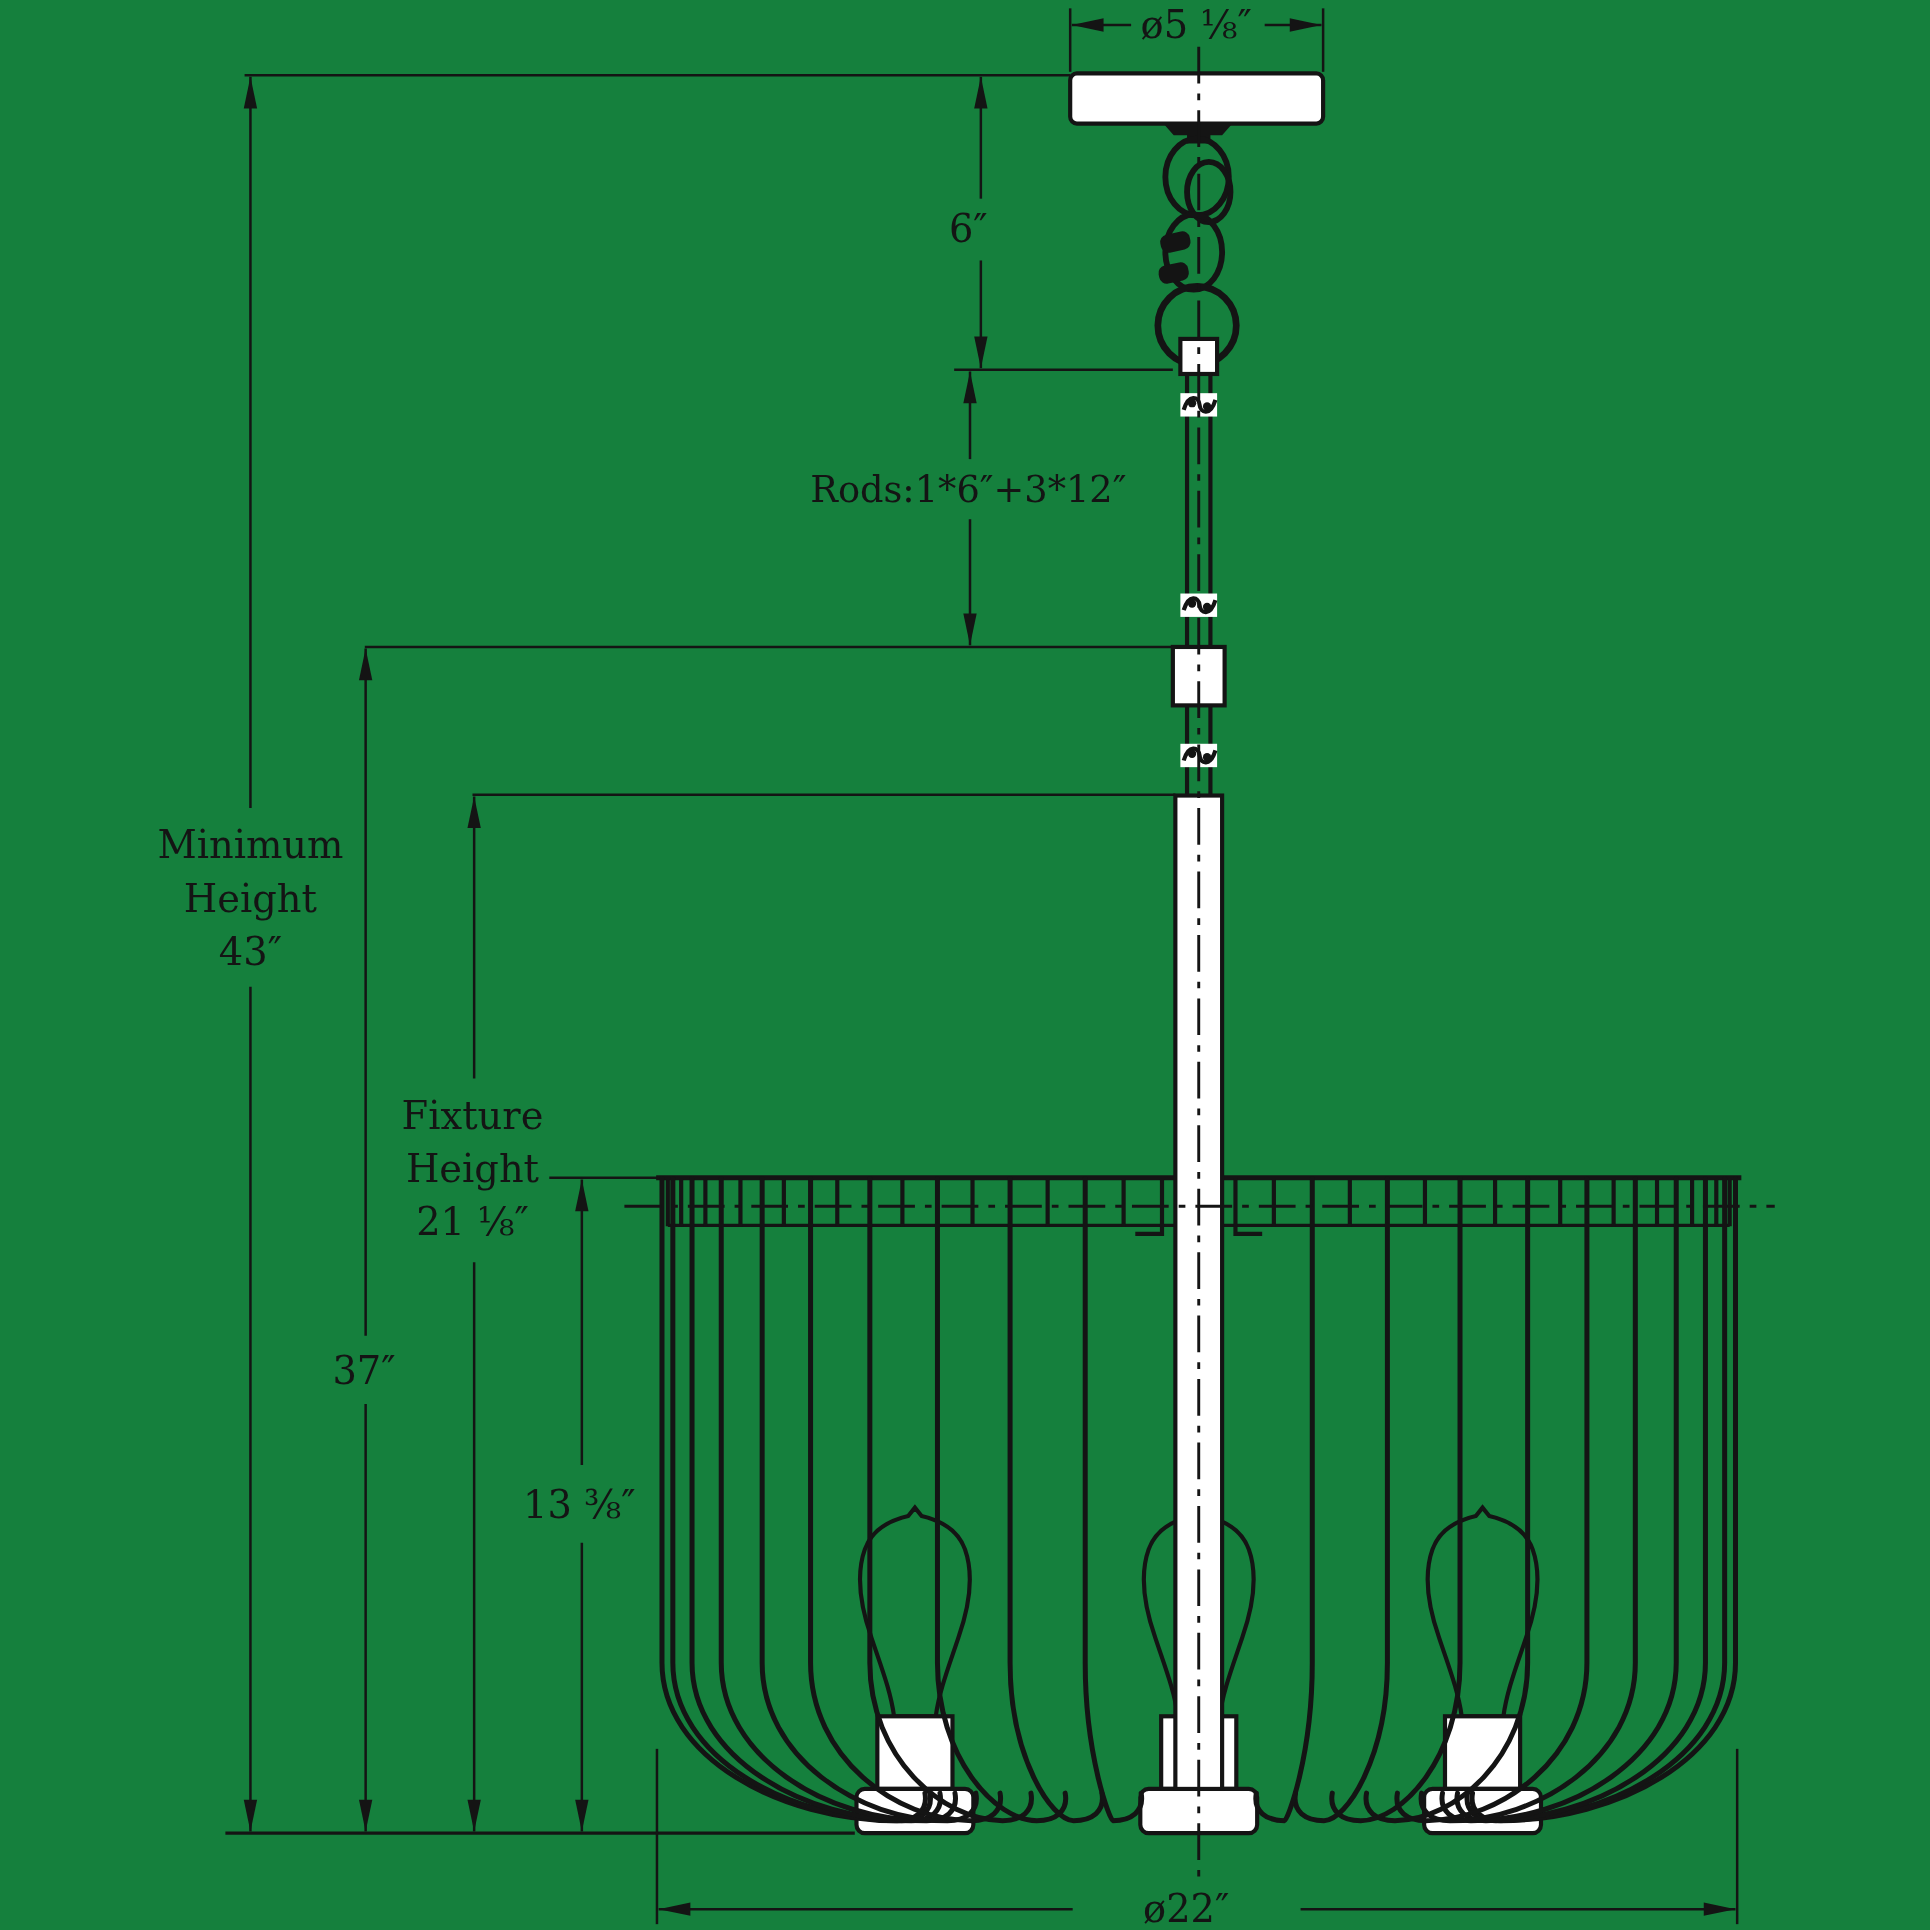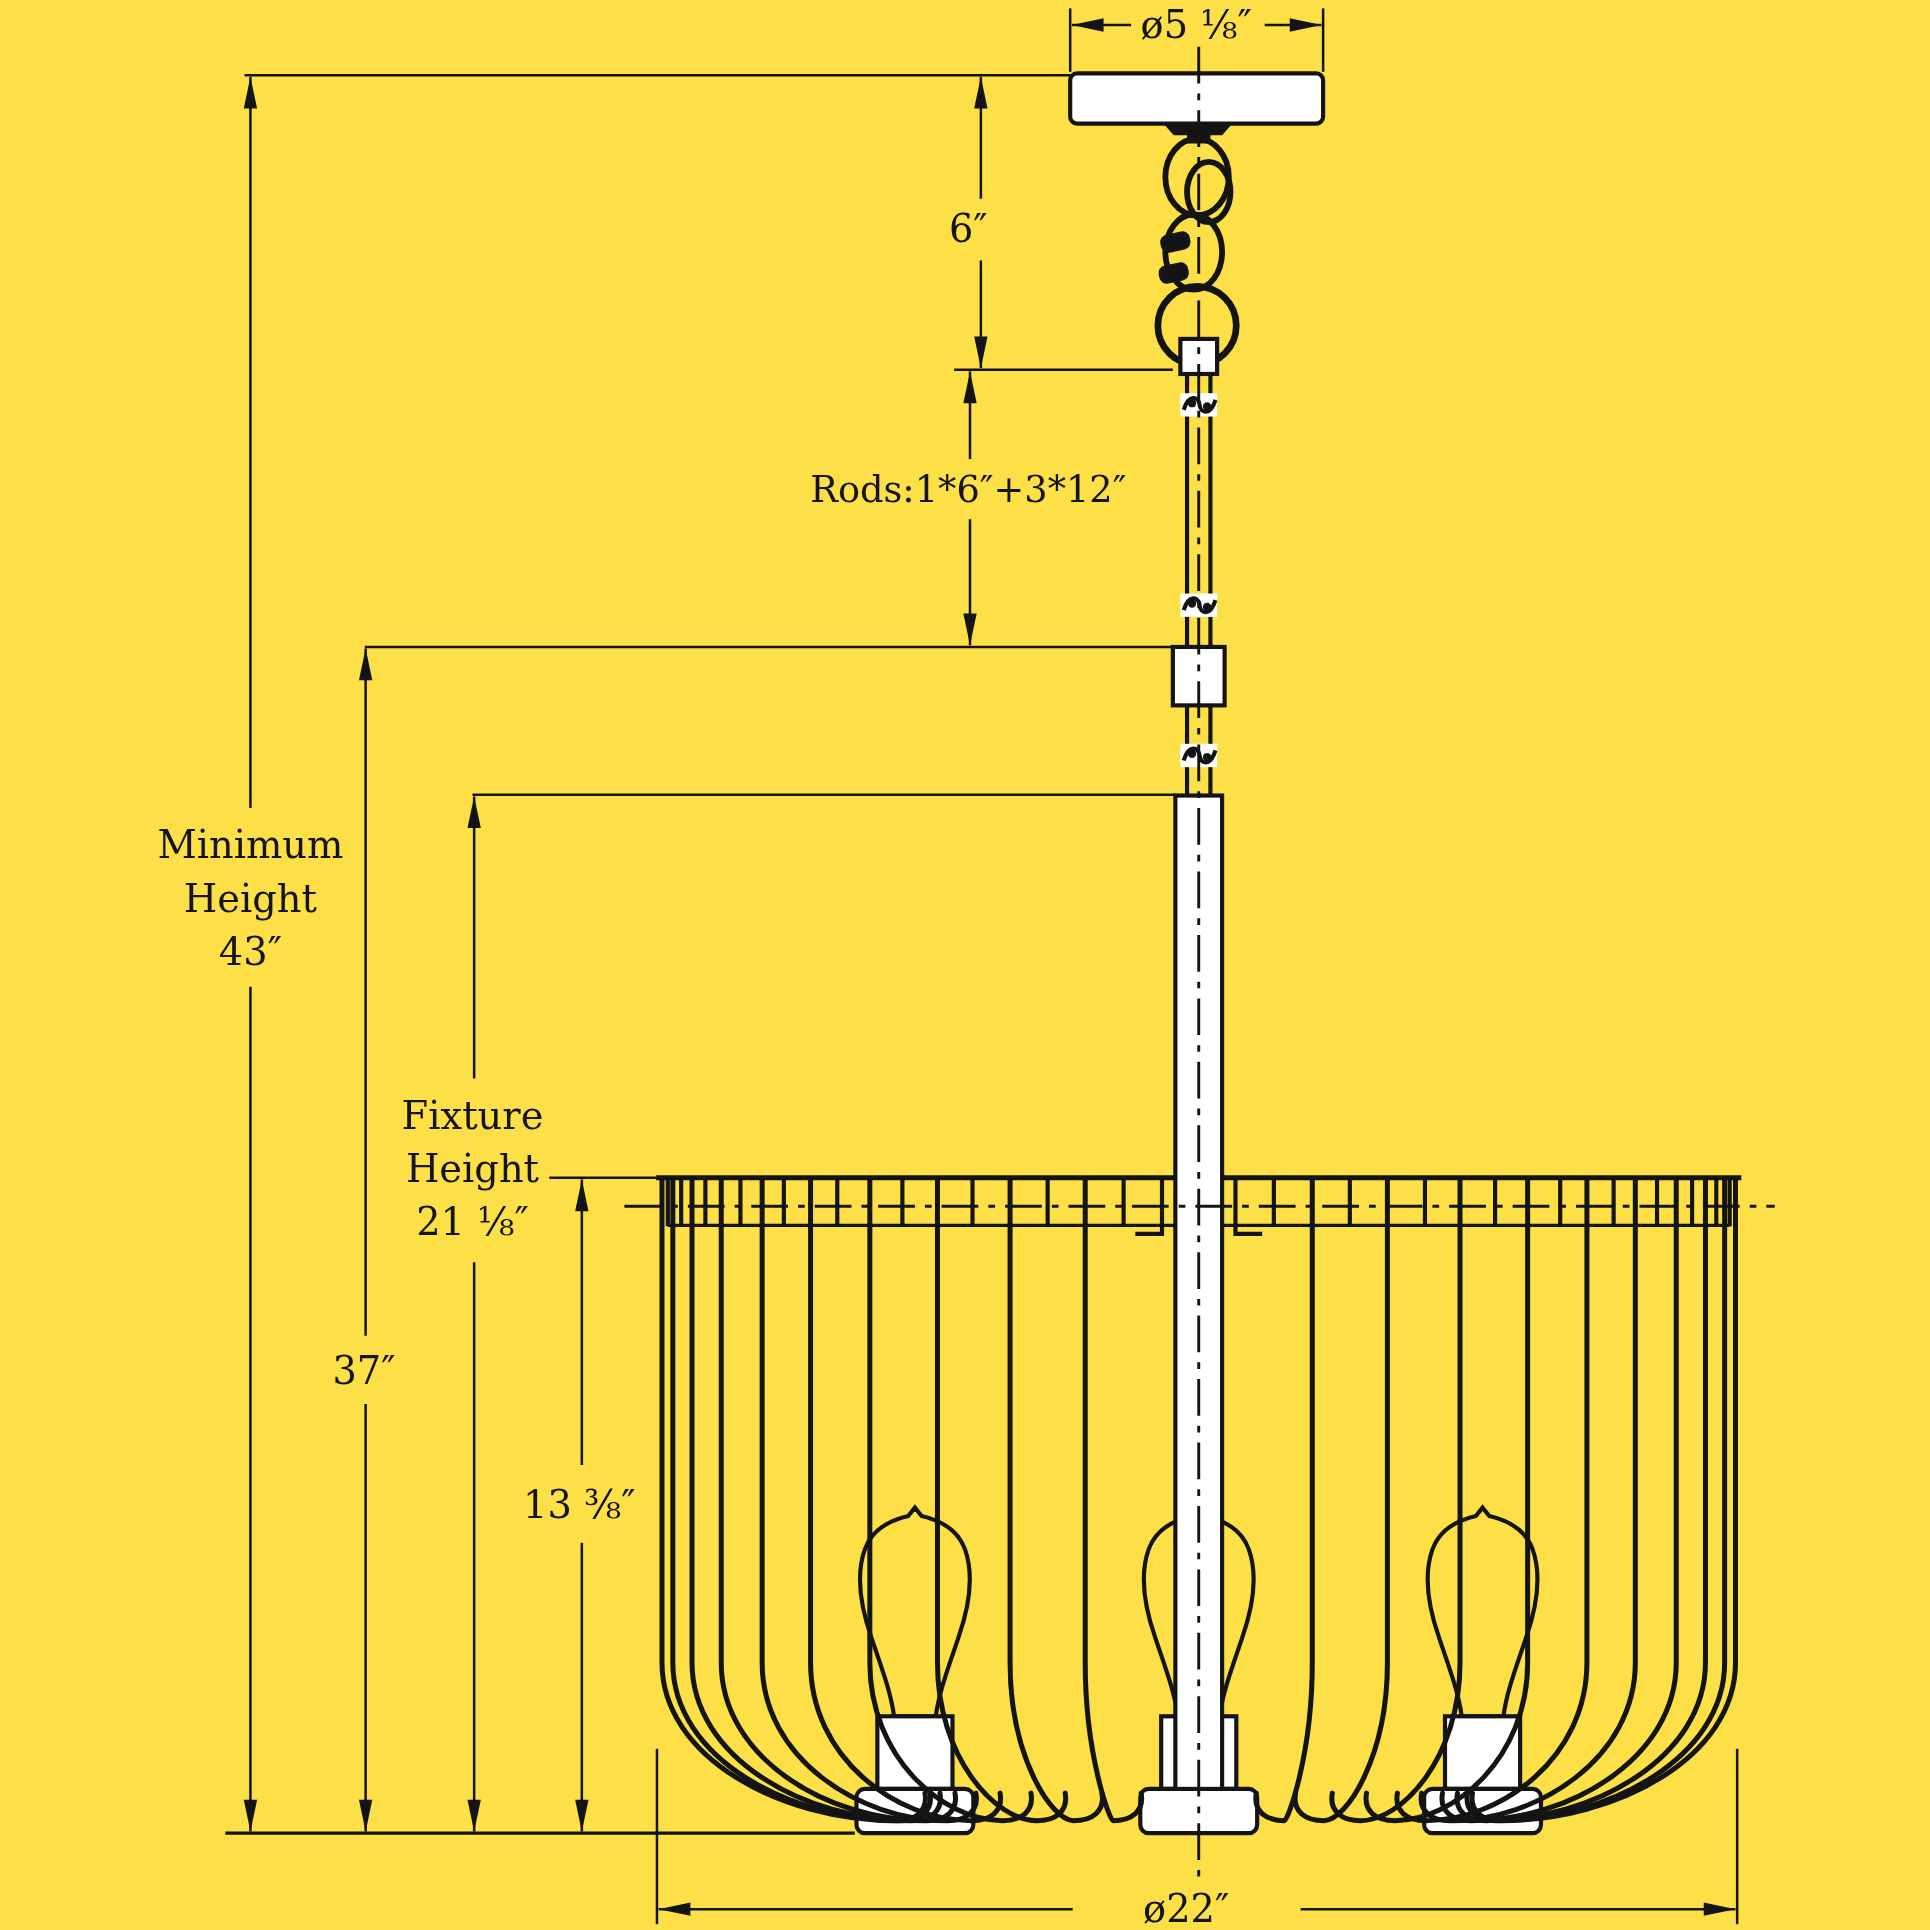--- a/index.html
+++ b/index.html
@@ -1,16 +1,16 @@
 <!DOCTYPE html>
 <html style="font-size:13.4px"><head>
 <meta charset="utf-8">
 <style>
   html,body{margin:0;padding:0;background:#ffffff;}
-  .page{width:1930px;height:1930px;background:#fde047;position:relative;overflow:hidden;}
+  .page{width:1930px;height:1930px;background:#15803d;position:relative;overflow:hidden;}
   svg{display:block;}
   .ink{stroke:#141414;fill:none;}
   .fillw{fill:#ffffff;stroke:#141414;}
   .solid{fill:#141414;stroke:none;}
   text{font-family:"DejaVu Serif","Liberation Serif",serif;fill:#141414;}
   .lbl{font-size:46px;text-anchor:middle;}
   .lbl-sm{font-size:44px;text-anchor:middle;}
 </style>
 </head>
 <body>

